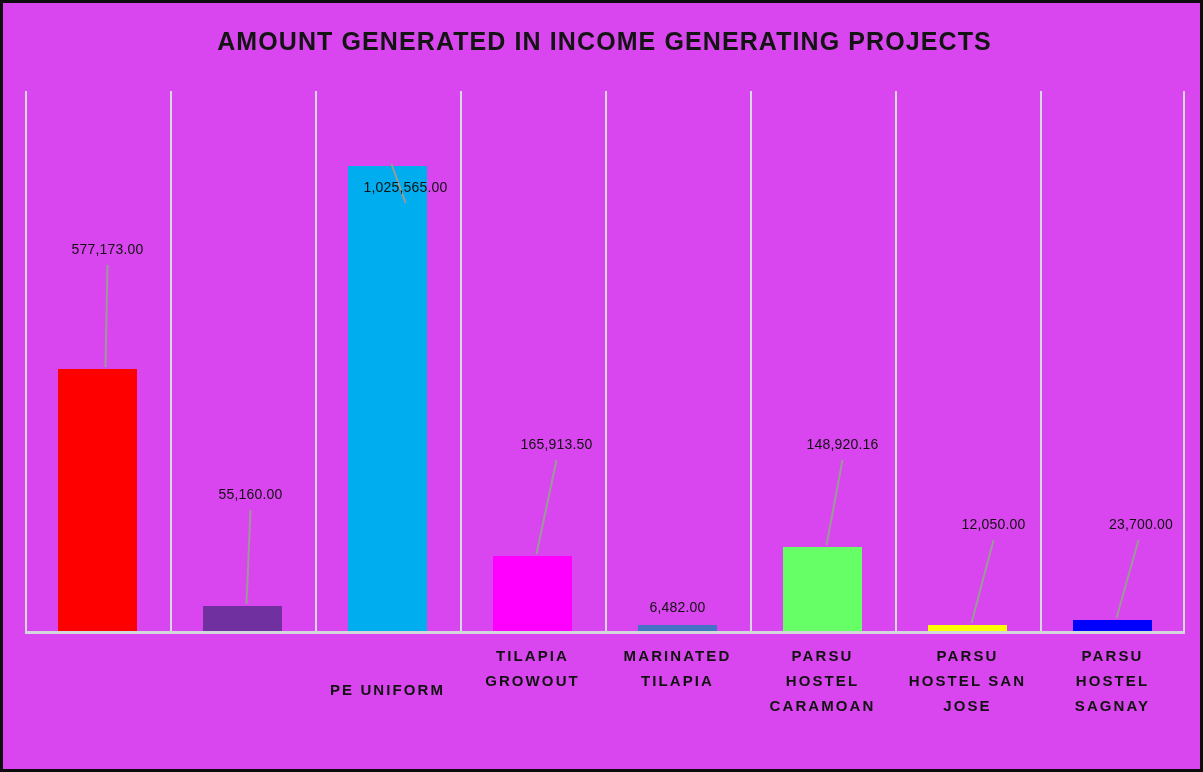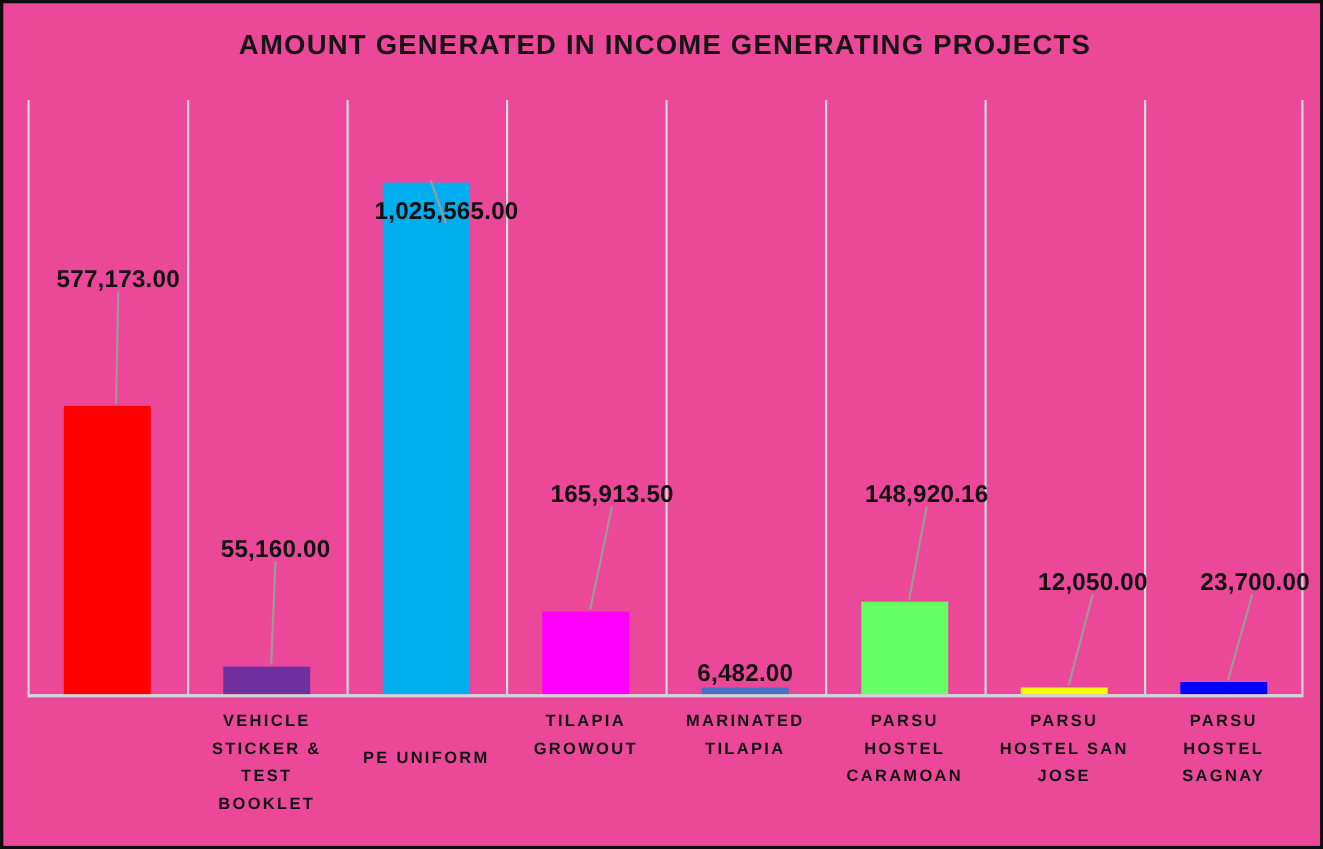--- a/index.html
+++ b/index.html
@@ -12,21 +12,21 @@
     background: #e3ebf7;
     font-family: "Liberation Sans", sans-serif;
     overflow: hidden;
   }
   #chart-frame {
     position: relative;
     width: 1203px;
     height: 772px;
     box-sizing: border-box;
     border: 3px solid #0d0d0d;
-    background: #ec4899;
+    background: #d946ef;
     overflow: hidden;
   }
   #chart-title {
     position: absolute;
     top: 24px;
     left: 0;
     width: 1203px;
     text-align: center;
     font-size: 25px;
     font-weight: bold;
@@ -64,22 +64,22 @@
     position: absolute;
     overflow: visible;
     pointer-events: none;
   }
   .leader line {
     stroke: #9a9a96;
     stroke-width: 2;
   }
   .value-label {
     position: absolute;
-    font-size: 22px;
-    font-weight: bold;
+    font-size: 14px;
+    font-weight: normal;
     color: #111111;
     white-space: nowrap;
     text-align: center;
     letter-spacing: 0.2px;
   }
   #category-axis {
     position: absolute;
     left: 22px;
     top: 640px;
     width: 1160px;
@@ -156,26 +156,20 @@
         <div class="value-label" style="left: 315.5px; width: 130px; top: 88px;">1,025,565.00</div>
         <div class="value-label" style="left: 466.5px; width: 130px; top: 345px;">165,913.50</div>
         <div class="value-label" style="left: 587.5px; width: 130px; top: 508px;">6,482.00</div>
         <div class="value-label" style="left: 752.5px; width: 130px; top: 345px;">148,920.16</div>
         <div class="value-label" style="left: 903.5px; width: 130px; top: 425px;">12,050.00</div>
         <div class="value-label" style="left: 1051px; width: 130px; top: 425px;">23,700.00</div>
       </div>
   </div>
 
   <div id="category-axis">
-      <div class="cat-label" style="left: 145px; width: 145px;">
-        <div>VEHICLE</div>
-        <div>STICKER &amp;</div>
-        <div>TEST</div>
-        <div>BOOKLET</div>
-      </div>
       <div class="cat-label" style="left: 290px; width: 145px; margin-top: 34px;">
         <div>PE UNIFORM</div>
       </div>
       <div class="cat-label" style="left: 435px; width: 145px;">
         <div>TILAPIA</div>
         <div>GROWOUT</div>
       </div>
       <div class="cat-label" style="left: 580px; width: 145px;">
         <div>MARINATED</div>
         <div>TILAPIA</div>

